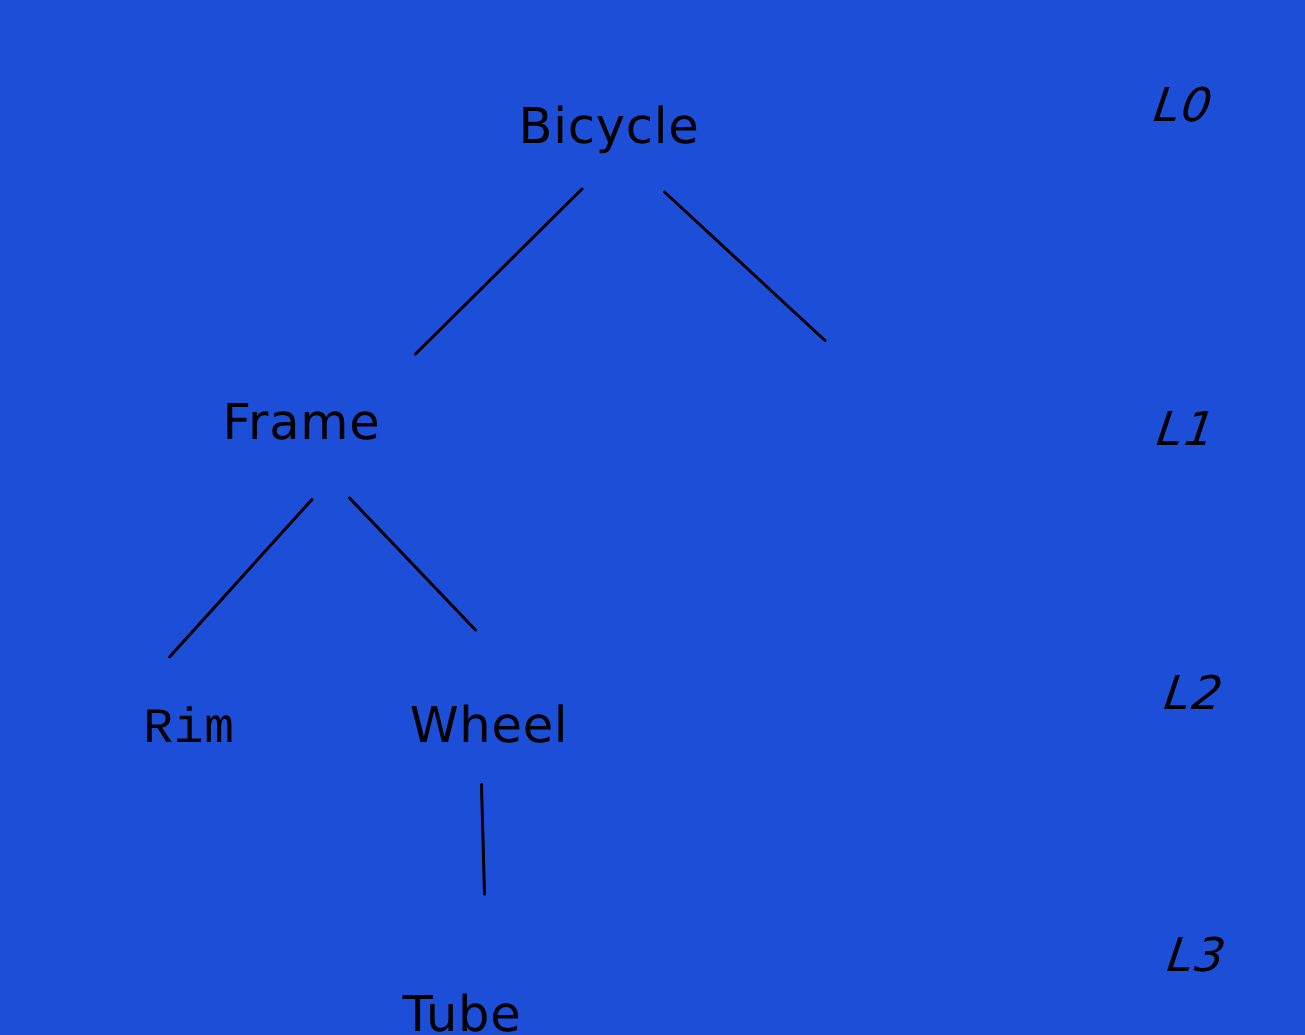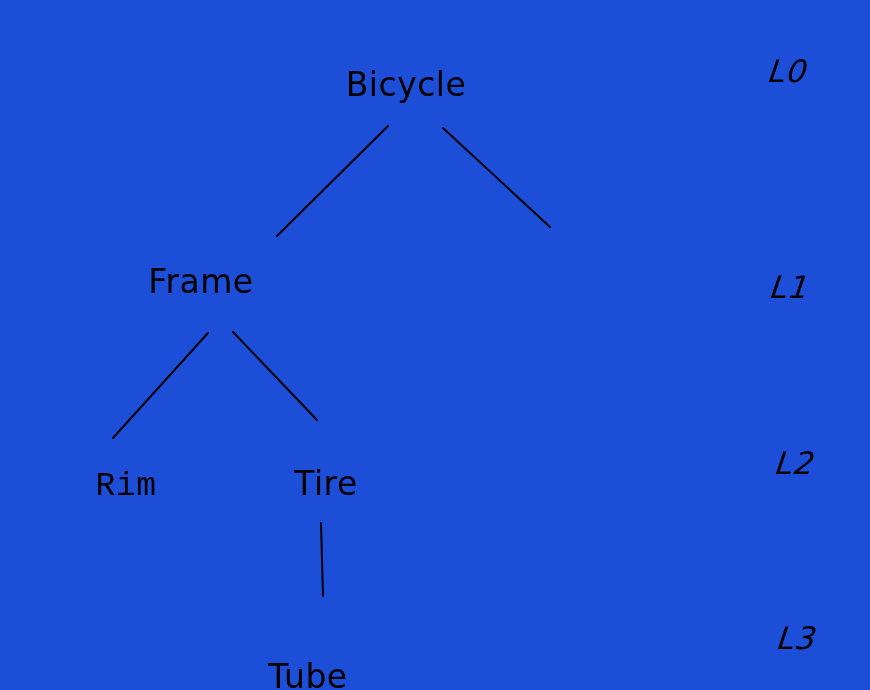--- a/index.html
+++ b/index.html
@@ -71,21 +71,21 @@
     <line x1="321" y1="523" x2="323" y2="596" style="stroke: rgb(0, 0, 0);"></line>
   </svg>
 
   <div class="node pos-bicycle">Bicycle</div>
 
   <div class="node pos-wheel">Frame</div>
 
 
   <div class="node pos-rim">Rim</div>
 
-  <div class="node pos-tire">Tire</div>
+  <div class="node pos-tire">Wheel</div>
 
   <div class="node pos-tube">Tube</div>
 
   <div class="level-label pos-l0">L0</div>
 
   <div class="level-label pos-l1">L1</div>
 
   <div class="level-label pos-l2">L2</div>
 
   <div class="level-label pos-l3">L3</div>

